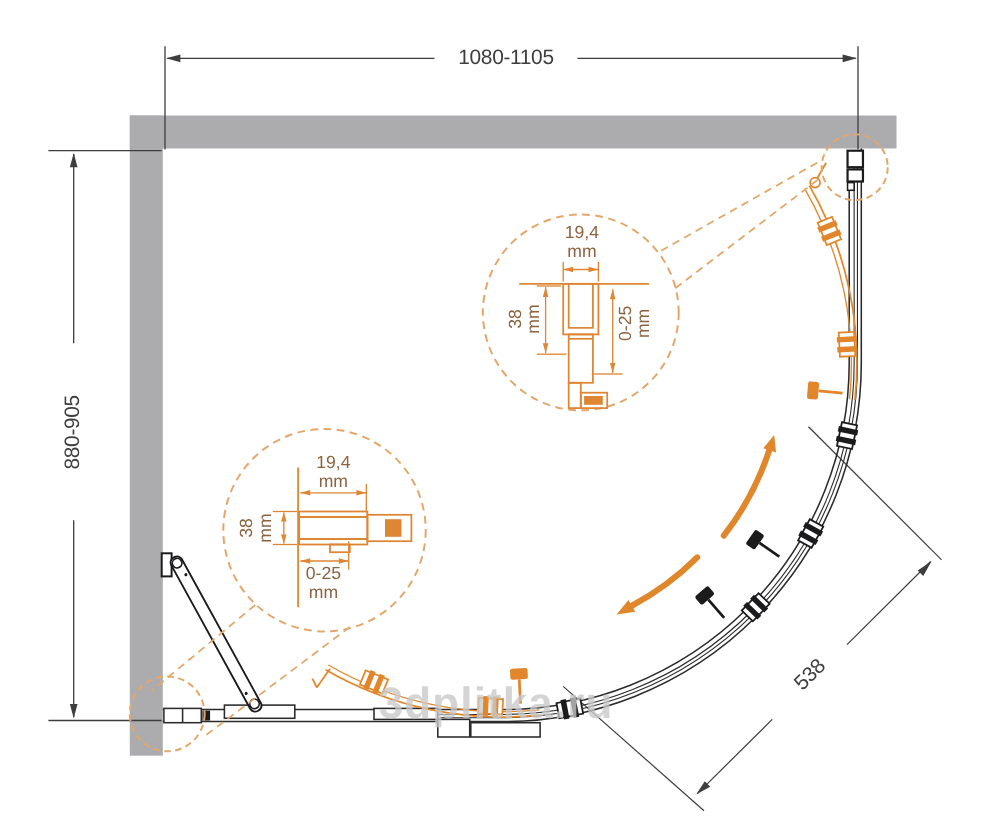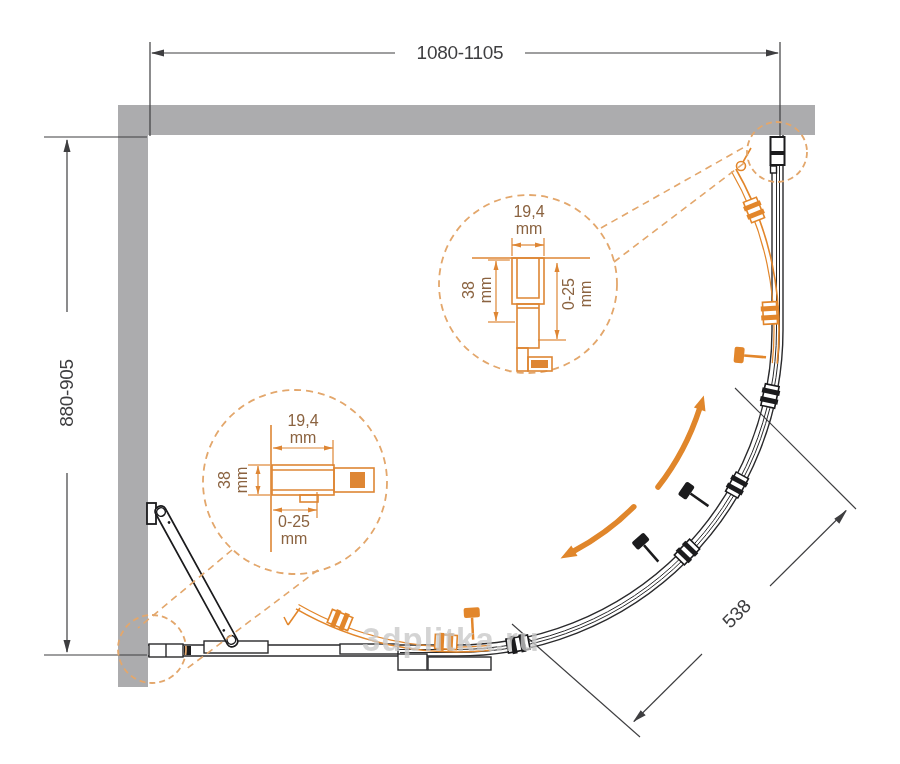--- a/index.html
+++ b/index.html
@@ -14,21 +14,21 @@
   }
   .dim{font-size:19px;letter-spacing:-0.3px;}
   .rot90{transform:translate(-50%,-50%) rotate(-90deg);}
   .rot45{transform:translate(-50%,-50%) rotate(-45deg);}
   .detail{
     font-size:16px;color:#8b6340;line-height:1.04;text-align:center;
     display:flex;flex-direction:column;
   }
   .detail.rot{transform:translate(-50%,-50%) rotate(-90deg);}
   .wm{
-    font-size:33px;font-weight:bold;color:#c9c9c9;opacity:.78;letter-spacing:1px;
+    font-size:40px;font-weight:bold;color:#c9c9c9;opacity:.78;letter-spacing:1px;
   }
 </style>
 </head>
 <body>
 
 <div class="stage">
 
 <svg width="900" height="764" viewBox="0 0 900 764">
 
   <g>

